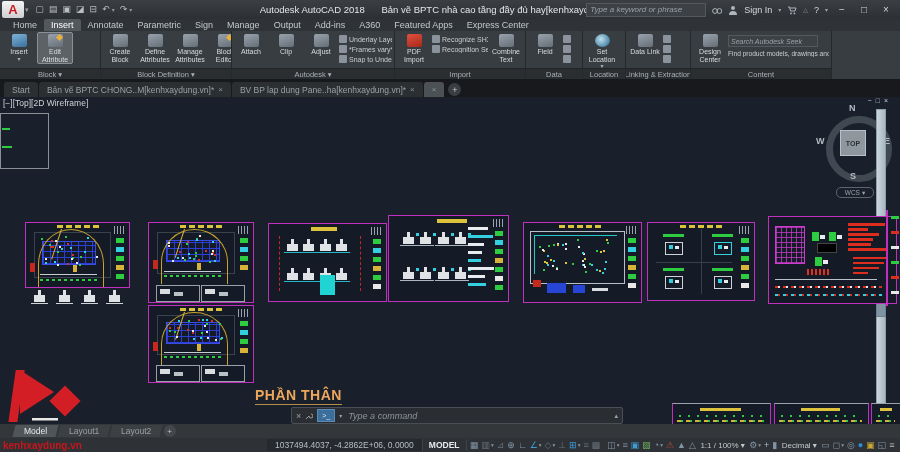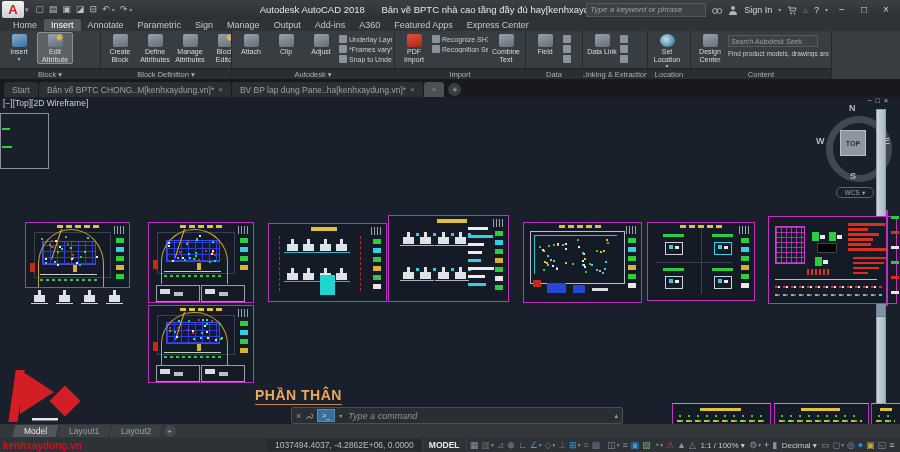--- a/index.html
+++ b/index.html
@@ -301,46 +301,46 @@
         <div class="scol">
           <span class="ticon"></span>
           <span class="ticon"></span>
           <span class="ticon"></span>
         </div>
       </div>
       <div class="plabel">
         <span>Data</span>
       </div>
     </div>
+    <div class="panel w-loc">
+      <div class="pbody">
+        <div class="bigbtn">
+          <span class="ricon i-globe"></span>
+          <span class="blabel">Set Location</span>
+          <span class="bdd">▾</span>
+        </div>
+      </div>
+      <div class="plabel">
+        <span>Location</span>
+      </div>
+    </div>
     <div class="panel w-le">
       <div class="pbody">
         <div class="bigbtn">
           <span class="ricon"></span>
           <span class="blabel">Data Link</span>
         </div>
         <div class="scol">
           <span class="ticon"></span>
           <span class="ticon"></span>
           <span class="ticon"></span>
         </div>
       </div>
       <div class="plabel">
         <span>Linking &amp; Extraction</span>
-      </div>
-    </div>
-    <div class="panel w-loc">
-      <div class="pbody">
-        <div class="bigbtn">
-          <span class="ricon i-globe"></span>
-          <span class="blabel">Set Location</span>
-          <span class="bdd">▾</span>
-        </div>
-      </div>
-      <div class="plabel">
-        <span>Location</span>
       </div>
     </div>
     <div class="panel w-content">
       <div class="pbody">
         <div class="bigbtn">
           <span class="ricon"></span>
           <span class="blabel">Design Center</span>
         </div>
         <div class="scol" style="flex:1">
           <input class="seek" placeholder="Search Autodesk Seek" style="">

